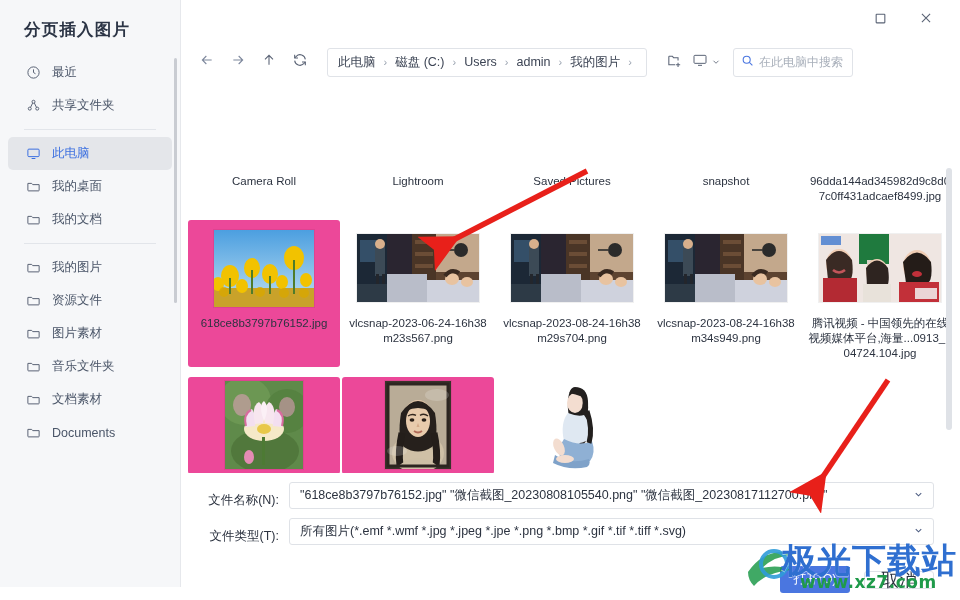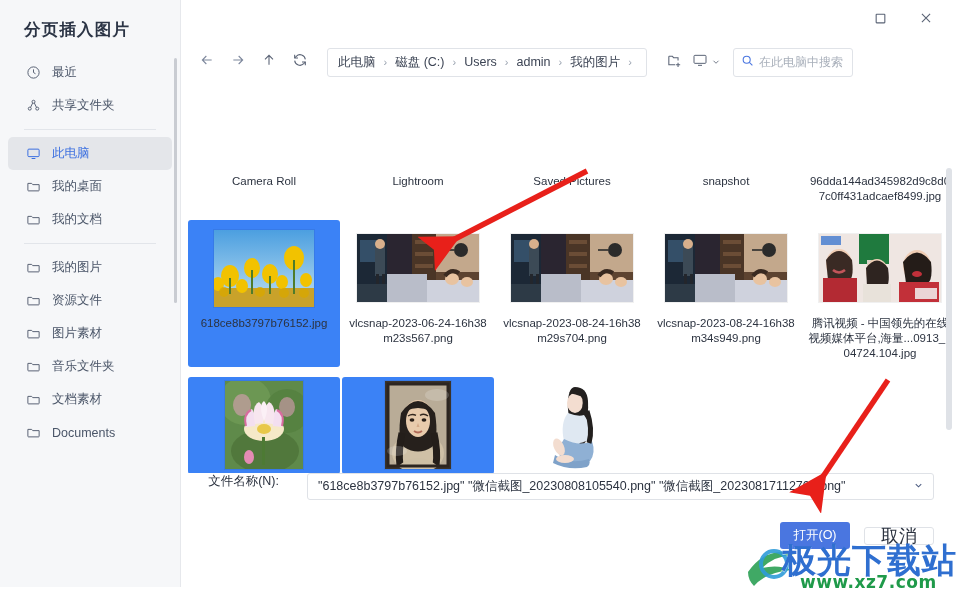--- a/index.html
+++ b/index.html
@@ -107,21 +107,21 @@
     position: absolute; top: 82px; left: 0; right: 0; bottom: 127px;
     overflow: hidden;
   }
   .grid-row { display: flex; padding: 0 6px; }
   .cell {
     width: 152px; flex: 0 0 152px;
     display: flex; flex-direction: column; align-items: center;
     padding: 5px 3px 6px 3px; margin: 0 1px;
     border-radius: 3px; cursor: pointer;
   }
-  .cell.selected { background: #3b82f6; }
+  .cell.selected { background: #ec4899; }
   .thumb-wrap {
     height: 86px; display: flex; align-items: center; justify-content: center;
     width: 100%;
   }
   .cap {
     font-size: 11.5px; color: #2c3340; text-align: center;
     line-height: 15px; word-break: break-all; margin-top: 5px;
     font-family: "Liberation Sans", sans-serif;
   }
   .cap.folder-cap { margin-top: 0; }
@@ -132,21 +132,21 @@
   
   .thumb { box-shadow: 0 0 0 1px rgba(0,0,0,0.06); }
 
   #file-scroll {
     position: absolute; right: 8px; top: 86px;
     width: 6px; height: 262px; background: #dfe2e7; border-radius: 3px;
   }
 
   
   #form-area { position: absolute; left: 0; right: 0; bottom: 0; height: 127px; }
-  .form-row { display: flex; align-items: flex-start; height: 28px; margin-top: 0; gap: 18px; }
+  .form-row { display: flex; align-items: flex-end; height: 28px; margin-top: 8px; }
   .form-label {
     width: 98px; text-align: right; padding-right: 10px;
     font-size: 12.5px; color: #2c3340; flex: 0 0 108px;
   }
   .form-input {
     flex: 1; height: 27px; margin-right: 26px;
     border: 1px solid #dfe2e7; border-radius: 3px; background: #fff;
     display: flex; align-items: center; padding: 0 10px;
     font-size: 12.5px; color: #2c3340; position: relative; overflow: hidden;
   }
@@ -681,20 +681,31 @@
         <div class="form-input">
           <span class="val">"618ce8b3797b76152.jpg" "微信截图_20230808105540.png" "微信截图_20230817112700.png"</span>
           <span class="caret-down">
             <svg width="11" height="11" viewBox="0 0 24 24" fill="none" stroke="#4b5b80" stroke-width="2.2">
               <path d="M6 9l6 6 6-6"></path>
             </svg>
           </span>
         </div>
       </div>
 
+      <div class="form-row">
+        <div class="form-label">文件类型(T):</div>
+        <div class="form-input">
+          <span class="val">所有图片(*.emf *.wmf *.jpg *.jpeg *.jpe *.png *.bmp *.gif *.tif *.tiff *.svg)</span>
+          <span class="caret-down">
+            <svg width="11" height="11" viewBox="0 0 24 24" fill="none" stroke="#4b5b80" stroke-width="2.2">
+              <path d="M6 9l6 6 6-6"></path>
+            </svg>
+          </span>
+        </div>
+      </div>
 
       <div id="btn-row">
         <div id="open-btn">打开(O)</div>
         <div id="cancel-btn">取消</div>
       </div>
     </div>
 
     <svg class="annot" style="left:0;top:0;width:779px;height:600px" viewBox="0 0 779 600">
       <defs>
         <marker id="ah1" markerWidth="7" markerHeight="7" refX="1.5" refY="3.5" orient="auto">

